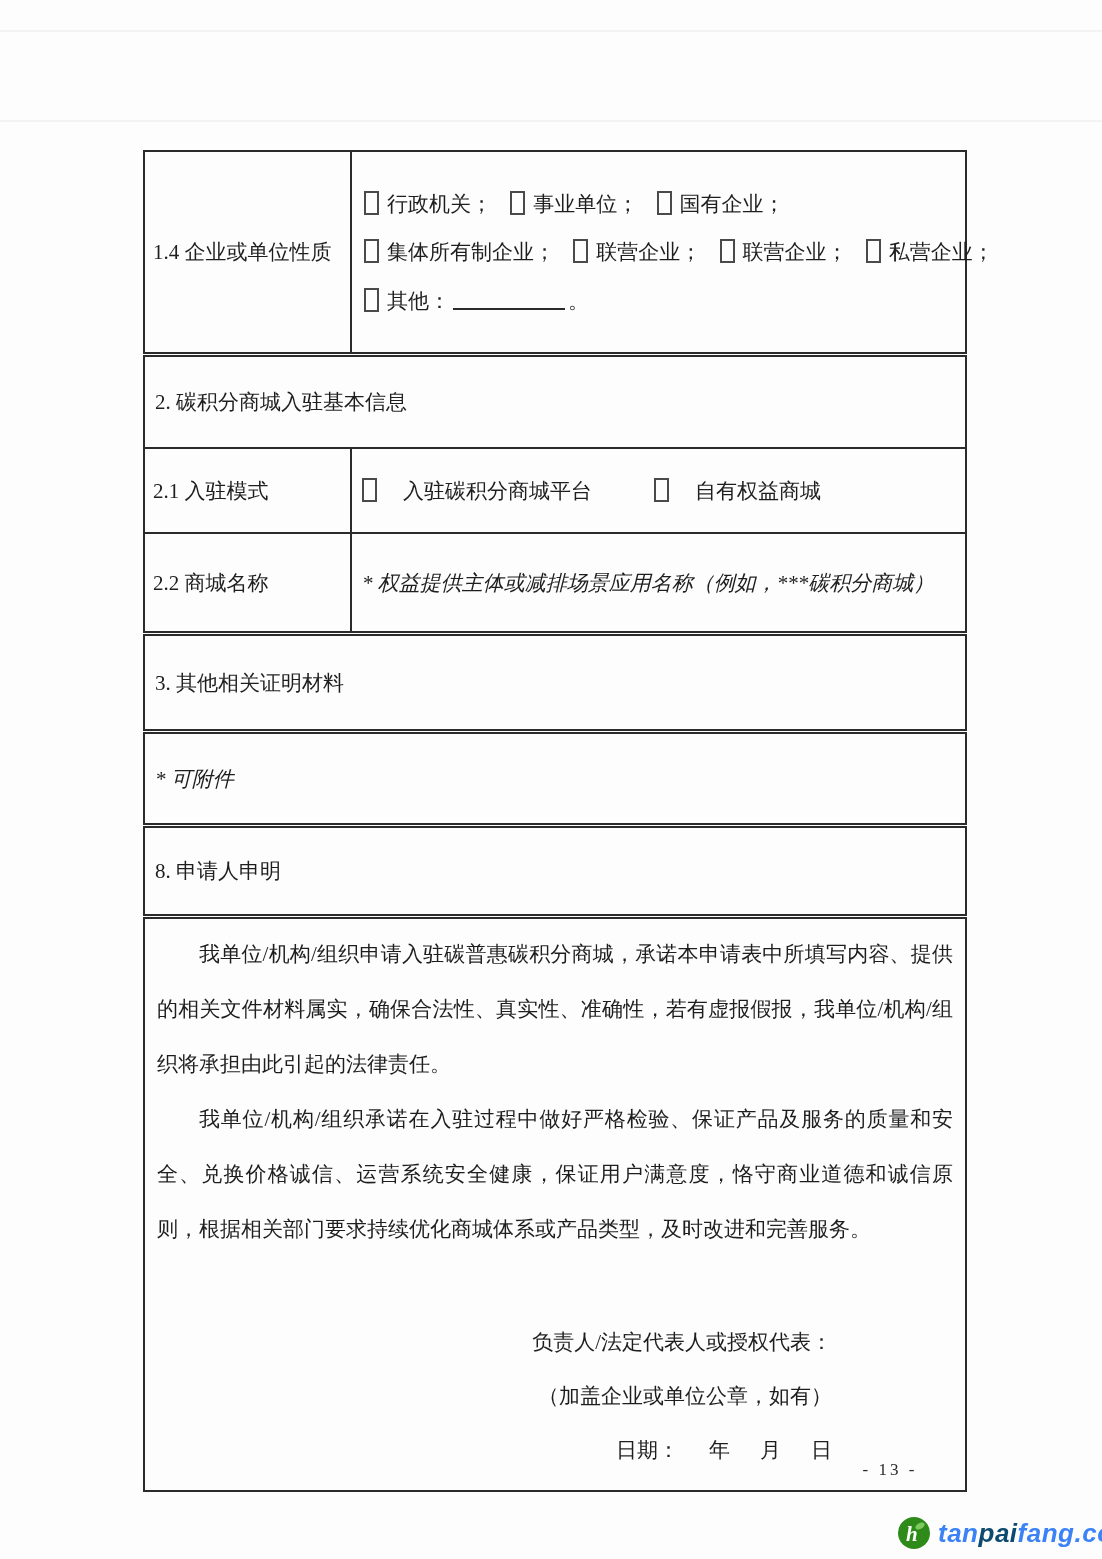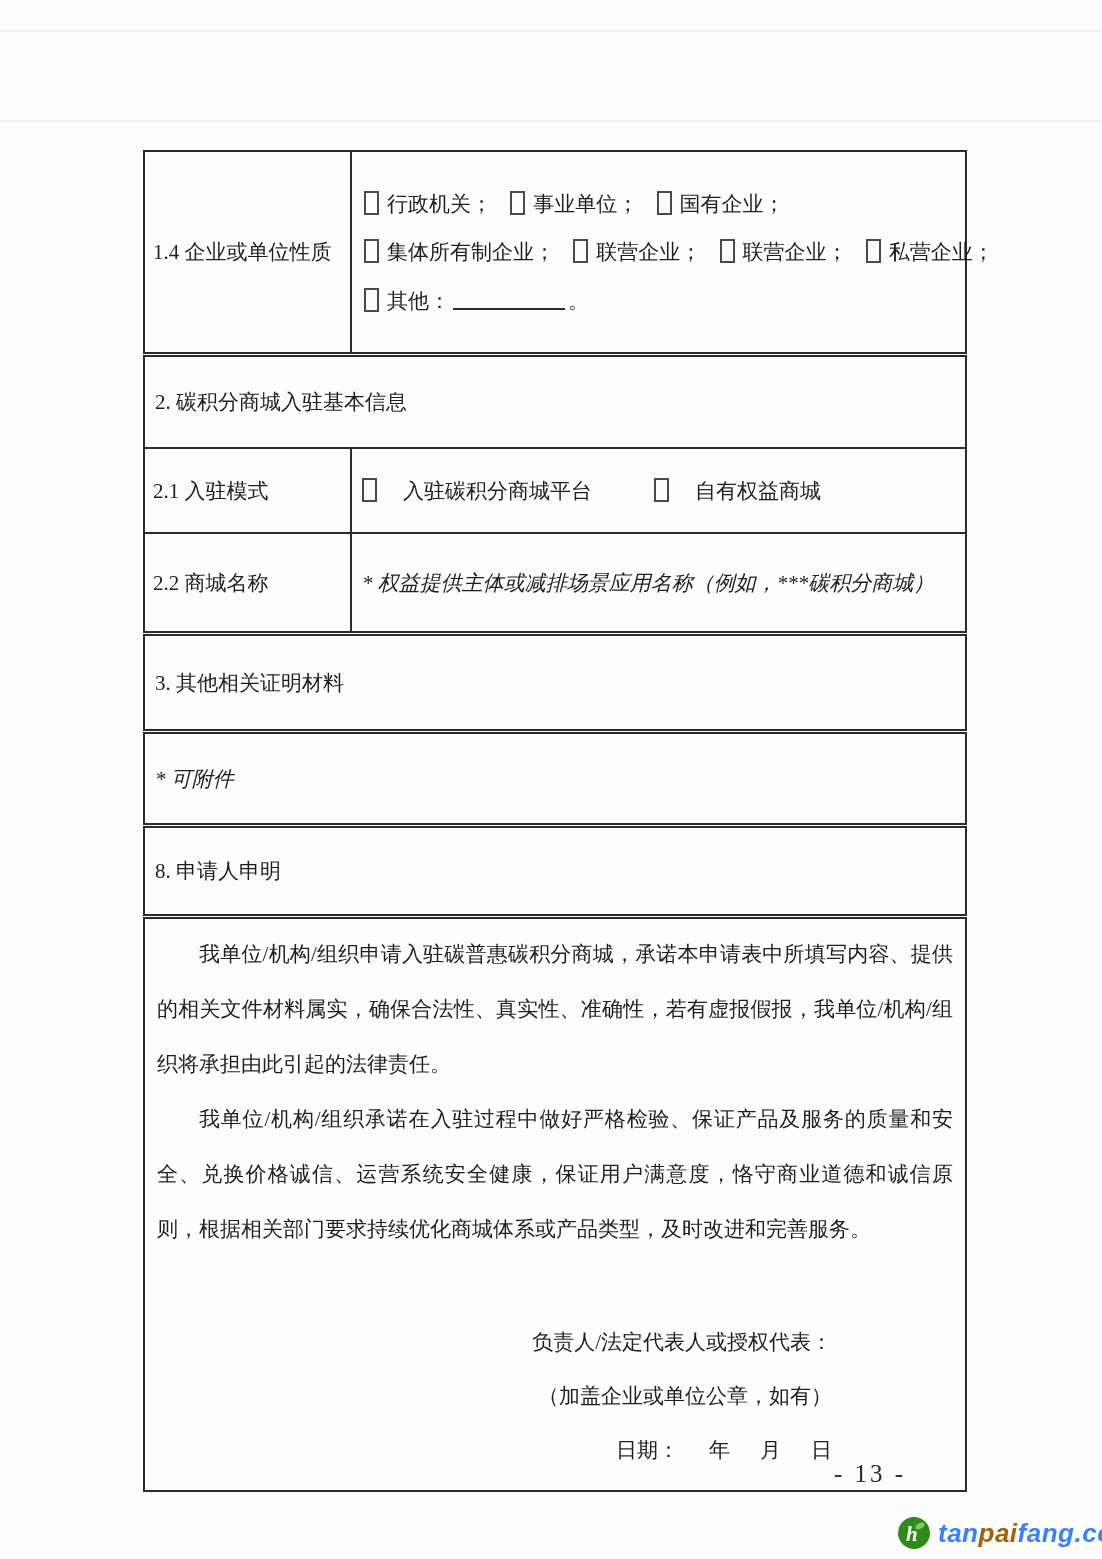--- a/index.html
+++ b/index.html
@@ -88,46 +88,46 @@
     margin-top: 58px;
     margin-left: 355px;
     width: 320px;
     text-align: right;
   }
   .sig .sig-row { line-height: 54px; }
   .date-unit { margin-left: 30px; }
 
   .page-number {
     position: absolute;
-    left: 812px;
+    left: 832px;
     top: 1460px;
     width: 116px;
     text-align: center;
-    font-size: 25px;
+    font-size: 17px;
     letter-spacing: 3px;
     color: #2a2a2a;
   }
 
   .watermark {
     position: absolute;
     left: 897px;
     top: 1516px;
     display: flex;
     align-items: center;
     gap: 7px;
     font-family: "Liberation Sans", "DejaVu Sans", sans-serif;
     font-weight: bold;
     font-style: italic;
     font-size: 26px;
     letter-spacing: 0.5px;
     text-decoration: none;
     cursor: pointer;
   }
   .wm-green { color: #3b82f6; }
-  .wm-blue { color: #a16207; }
+  .wm-blue { color: #0c4a6e; }
 </style>
 </head>
 <body>
 
 <div class="page">
   <div class="scan-line" style="top:30px"></div>
   <div class="scan-line" style="top:120px"></div>
 
   <table class="form">
     <colgroup>

